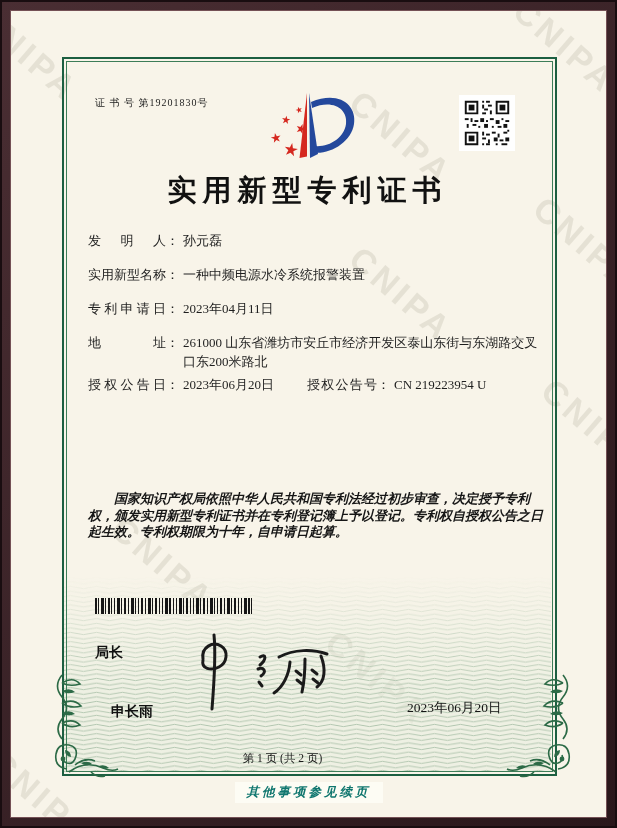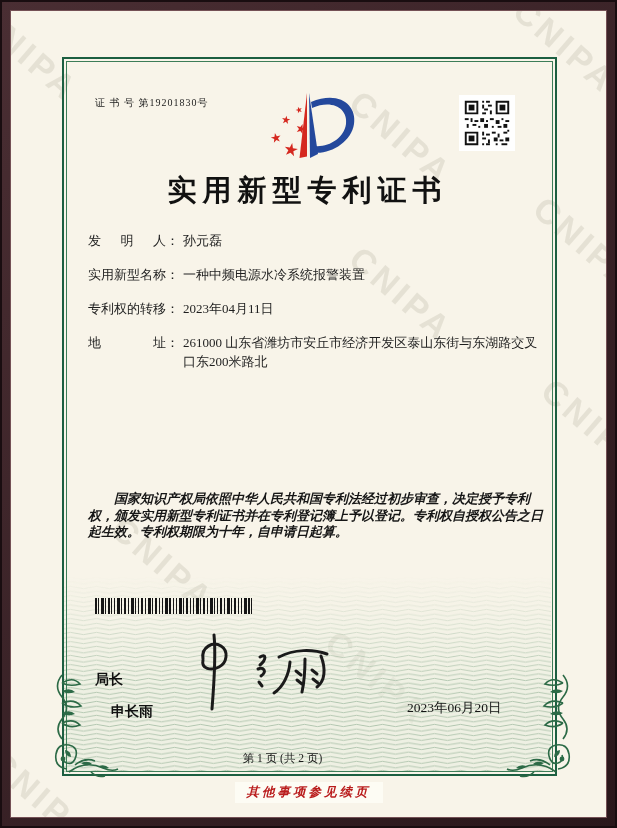--- a/index.html
+++ b/index.html
@@ -31,28 +31,28 @@
   .f-value{display:inline-block;vertical-align:top;max-width:366px;}
   .frow.addr{margin-bottom:4px;}
   .grant-no-group{position:absolute;left:219px;top:0;white-space:nowrap;}
   .grant-no-group .f-label{width:70px;}
 
   .body-text{position:absolute;left:77px;top:459px;width:466px;font-size:13px;font-weight:bold;font-style:italic;line-height:16.5px;color:#161616;margin-top:21px;}
   .body-text p{margin:0 0 4px 0;text-indent:2em;}
 
   .barcode{position:absolute;left:84px;top:587px;}
 
-  .sig-title{position:absolute;left:84px;top:660px;font-family:"Liberation Sans",sans-serif;font-weight:bold;font-size:14px;color:#111;}
+  .sig-title{position:absolute;left:84px;top:633px;font-family:"Liberation Sans",sans-serif;font-weight:bold;font-size:14px;color:#111;}
   .sig-name{position:absolute;left:100px;top:692px;font-family:"Liberation Sans",sans-serif;font-weight:bold;font-size:14px;color:#111;}
   .signature{position:absolute;left:152px;top:618px;}
   .issue-date{position:absolute;left:396px;top:688px;font-size:13.5px;color:#141414;}
 
   .page-info{position:absolute;left:51px;top:740px;width:441px;text-align:center;font-size:11.5px;color:#1a1a1a;}
   .footer-note{position:absolute;left:0;top:771px;width:595px;text-align:center;}
-  .footer-note span{display:inline-block;background:#fdfcf4;padding:2px 12px;font-size:12.5px;font-style:italic;font-weight:bold;letter-spacing:3px;color:#b91c1c;}
+  .footer-note span{display:inline-block;background:#fdfcf4;padding:2px 12px;font-size:12.5px;font-style:italic;font-weight:bold;letter-spacing:3px;color:#0f766e;}
 
   .ornament{position:absolute;z-index:4;}
   .orn-left{left:40px;top:662px;}
   .orn-right{left:491px;top:662px;transform:scaleX(-1);}
 </style>
 </head>
 <body>
 
 <div class="page">
   <div class="paper">
@@ -163,24 +163,30 @@
       <div class="title">实用新型专利证书</div>
 
       <div class="fields">
         <div class="frow">
           <span class="f-label">发明人</span><span class="f-colon">：</span><span class="f-value">孙元磊</span>
         </div>
         <div class="frow">
           <span class="f-label">实用新型名称</span><span class="f-colon">：</span><span class="f-value">一种中频电源水冷系统报警装置</span>
         </div>
         <div class="frow">
-          <span class="f-label">专利权的转移</span><span class="f-colon">：</span><span class="f-value">2023年04月11日</span>
+          <span class="f-label">专利申请日</span><span class="f-colon">：</span><span class="f-value">2023年04月11日</span>
         </div>
         <div class="frow addr">
           <span class="f-label">地址</span><span class="f-colon">：</span><span class="f-value">261000 山东省潍坊市安丘市经济开发区泰山东街与东湖路交叉口东200米路北</span>
+        </div>
+        <div class="frow">
+          <span class="f-label">授权公告日</span><span class="f-colon">：</span><span class="f-value">2023年06月20日</span>
+          <span class="grant-no-group">
+            <span class="f-label">授权公告号</span><span class="f-colon">：</span><span class="f-value">CN 219223954 U</span>
+          </span>
         </div>
       </div>
 
       <div class="body-text">
         <p>国家知识产权局依照中华人民共和国专利法经过初步审查，决定授予专利权，颁发实用新型专利证书并在专利登记簿上予以登记。专利权自授权公告之日起生效。专利权期限为十年，自申请日起算。</p>
       </div>
 
       <svg class="barcode" width="157" height="16" viewBox="0 0 157 16">
         <g fill="#151515">
           <rect x="0" width="2" height="16"></rect>

